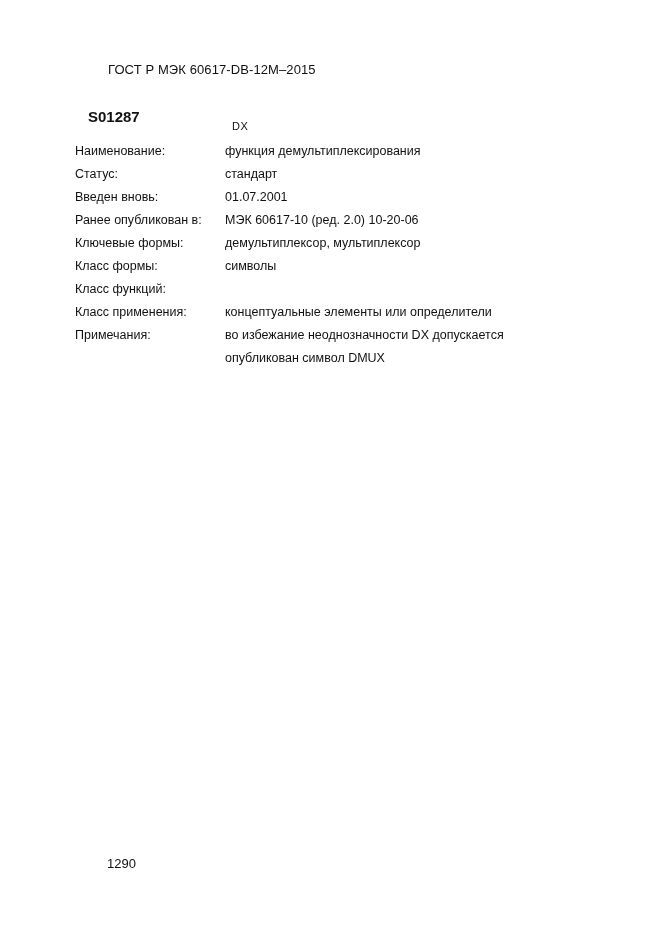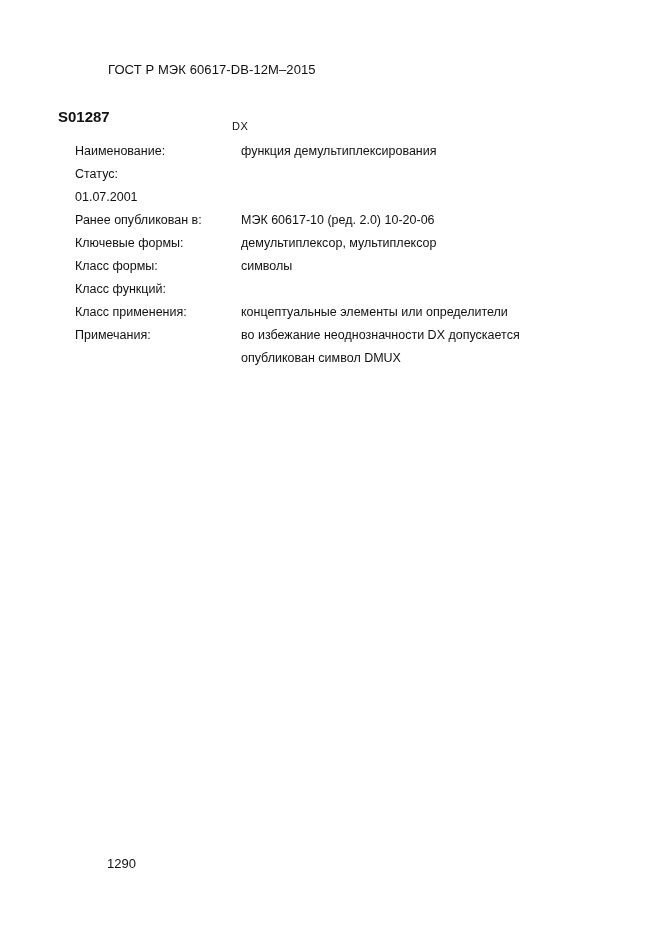--- a/index.html
+++ b/index.html
@@ -19,21 +19,21 @@
       position: absolute;
       left: 79px;
       top: 62px;
       font-size: 13px;
       font-weight: normal;
       letter-spacing: 0.1px;
       margin-left: 29px;
     }
     .entry-id {
       position: absolute;
-      left: 58px;
+      left: 88px;
       top: 108px;
       font-size: 15px;
       font-weight: bold;
     }
     .symbol {
       position: absolute;
       left: 232px;
       top: 120px;
       font-size: 11px;
       letter-spacing: 0.5px;
@@ -41,21 +41,20 @@
     .fields {
       position: absolute;
       left: 75px;
       top: 141px;
       font-size: 12.5px;
     }
     .field-row {
       display: flex;
       height: 23px;
       line-height: 20px;
-      gap: 16px;
     }
     .field-label {
       width: 150px;
       flex: 0 0 150px;
     }
     .field-value {
       flex: 1 1 auto;
       white-space: nowrap;
     }
     .field-value .line {
@@ -79,22 +78,24 @@
 
 <div class="symbol">DX</div>
 
 <div class="fields">
   <div class="field-row">
     <span class="field-label">Наименование:</span>
     <span class="field-value">функция демультиплексирования</span>
   </div>
   <div class="field-row">
     <span class="field-label">Статус:</span>
+    <span class="field-value">стандарт</span>
   </div>
   <div class="field-row">
+    <span class="field-label">Введен вновь:</span>
     <span class="field-value">01.07.2001</span>
   </div>
   <div class="field-row">
     <span class="field-label">Ранее опубликован в:</span>
     <span class="field-value">МЭК 60617-10 (ред. 2.0) 10-20-06</span>
   </div>
   <div class="field-row">
     <span class="field-label">Ключевые формы:</span>
     <span class="field-value">демультиплексор, мультиплексор</span>
   </div>

